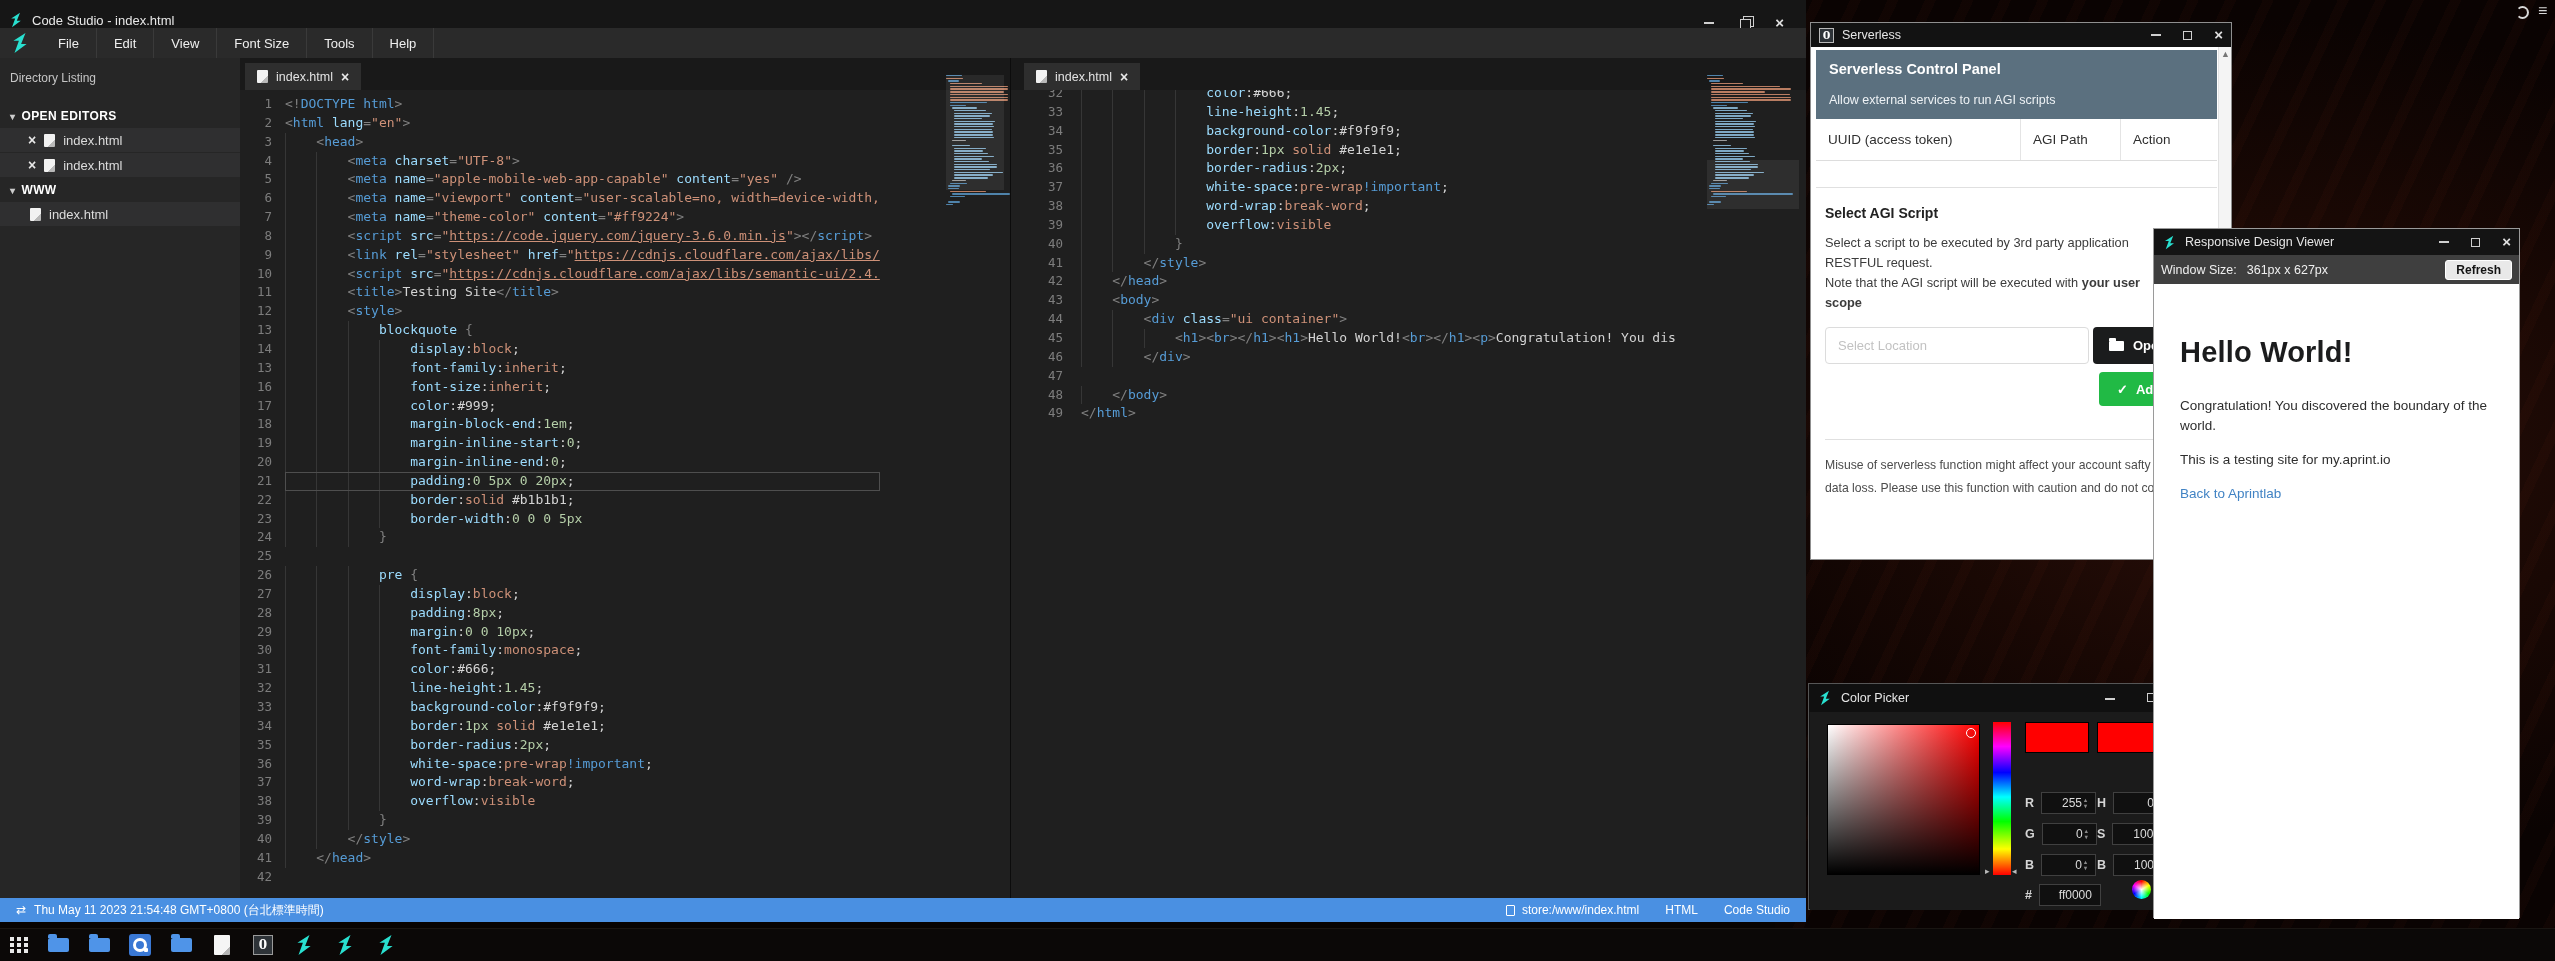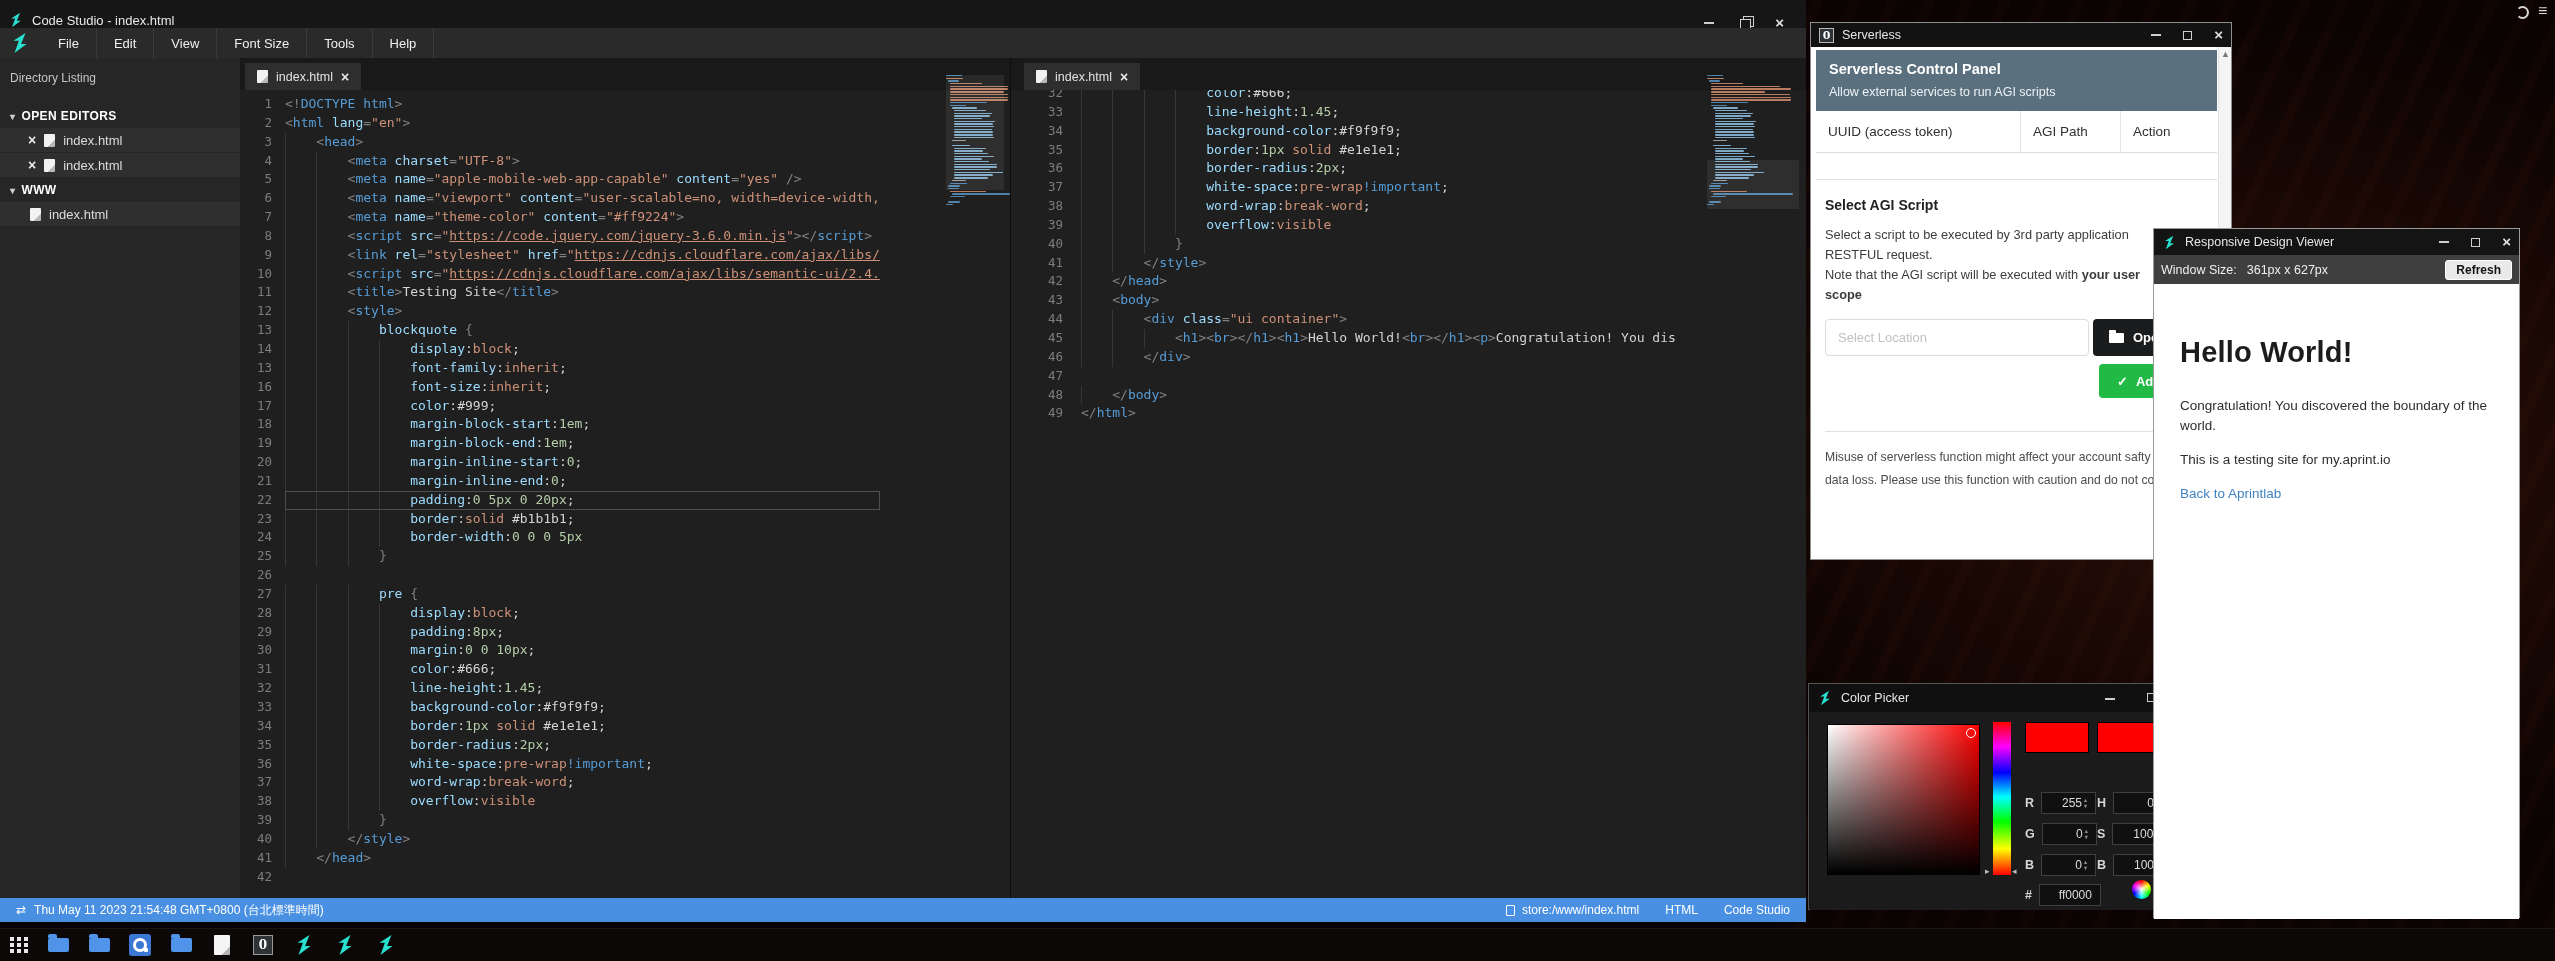--- a/index.html
+++ b/index.html
@@ -86,21 +86,21 @@
   .wtitle { height:24px; background:#121212; display:flex; align-items:center; color:#e6e6e6; font-size:12.5px; gap:8px; padding:0 8px; }
   .wtitle .wctl { margin-left:auto; display:flex; gap:22px; align-items:center; }
   #sv-glyph { width:15px; height:15px; background:#2e3338; border:1px solid #b9b9b9; color:#fff;
     font-size:11px; font-weight:bold; display:flex; align-items:center; justify-content:center;
     font-family:"DejaVu Serif", serif; }
   #sv-body { position:relative; height:512px; overflow:hidden; font-size:13px; color:#333; }
   #sv-scroll { position:absolute; right:0; top:0; width:13px; height:100%; background:#f4f4f4; border-left:1px solid #e2e2e2; }
   #sv-scroll .sarrow { width:13px; height:14px; color:#777; font-size:9px; text-align:center; line-height:14px; }
   #sv-header { margin:3px 14px 0 5px; background:#5b707f; color:#fff; padding:11px 13px 12px; }
   #sv-header .h1 { font-weight:bold; font-size:14.5px; }
-  #sv-header .h2 { font-size:12.5px; margin-top:8px; color:#eef2f5; }
+  #sv-header .h2 { font-size:12.5px; margin-top:16px; color:#eef2f5; }
   #sv-table { margin:0 14px 0 5px; }
   .sv-thead { display:flex; border-bottom:1px solid #ddd; font-weight:normal; font-size:13.5px; color:#2f2f2f; }
   .sv-thead > div { padding:13px 12px; }
   .sv-th1 { width:205px; border-right:1px solid #e4e4e4; }
   .sv-th2 { width:100px; border-right:1px solid #e4e4e4; }
   .sv-th3 { flex:1; }
   .sv-row { padding:13px 12px; font-size:13px; color:#333; }
   .sv-div { border-top:1px solid #e0e0e0; margin:26px 0 0 0; }
   #sv-section { margin:17px 14px 0 14px; font-weight:bold; font-size:14px; color:#222; }
   #sv-desc { margin:12px 14px 0 14px; font-size:12.8px; color:#3c3c3c; line-height:20px; }
@@ -295,33 +295,33 @@
             <div class="cl"><span class="ig"></span><span class="ig"></span><span class="tk-p">&lt;</span><span class="tk-t">script</span><span class="tk-d"> </span><span class="tk-a">src</span><span class="tk-p">=</span><span class="tk-s">"</span><span class="tk-u">https://code.jquery.com/jquery-3.6.0.min.js</span><span class="tk-s">"</span><span class="tk-p">&gt;&lt;/</span><span class="tk-t">script</span><span class="tk-p">&gt;</span></div>
             <div class="cl"><span class="ig"></span><span class="ig"></span><span class="tk-p">&lt;</span><span class="tk-t">link</span><span class="tk-d"> </span><span class="tk-a">rel</span><span class="tk-p">=</span><span class="tk-s">"stylesheet"</span><span class="tk-d"> </span><span class="tk-a">href</span><span class="tk-p">=</span><span class="tk-s">"</span><span class="tk-u">https://cdnjs.cloudflare.com/ajax/libs/</span></div>
             <div class="cl"><span class="ig"></span><span class="ig"></span><span class="tk-p">&lt;</span><span class="tk-t">script</span><span class="tk-d"> </span><span class="tk-a">src</span><span class="tk-p">=</span><span class="tk-s">"</span><span class="tk-u">https://cdnjs.cloudflare.com/ajax/libs/semantic-ui/2.4.</span></div>
             <div class="cl"><span class="ig"></span><span class="ig"></span><span class="tk-p">&lt;</span><span class="tk-t">title</span><span class="tk-p">&gt;</span><span class="tk-d">Testing Site</span><span class="tk-p">&lt;/</span><span class="tk-t">title</span><span class="tk-p">&gt;</span></div>
             <div class="cl"><span class="ig"></span><span class="ig"></span><span class="tk-p">&lt;</span><span class="tk-t">style</span><span class="tk-p">&gt;</span></div>
             <div class="cl"><span class="ig"></span><span class="ig"></span><span class="ig"></span><span class="tk-c">blockquote</span><span class="tk-d"> </span><span class="tk-p">{</span></div>
             <div class="cl"><span class="ig"></span><span class="ig"></span><span class="ig"></span><span class="ig"></span><span class="tk-c">display</span><span class="tk-d">:</span><span class="tk-v">block</span><span class="tk-d">;</span></div>
             <div class="cl"><span class="ig"></span><span class="ig"></span><span class="ig"></span><span class="ig"></span><span class="tk-c">font-family</span><span class="tk-d">:</span><span class="tk-v">inherit</span><span class="tk-d">;</span></div>
             <div class="cl"><span class="ig"></span><span class="ig"></span><span class="ig"></span><span class="ig"></span><span class="tk-c">font-size</span><span class="tk-d">:</span><span class="tk-v">inherit</span><span class="tk-d">;</span></div>
             <div class="cl"><span class="ig"></span><span class="ig"></span><span class="ig"></span><span class="ig"></span><span class="tk-c">color</span><span class="tk-d">:#999;</span></div>
-            <div class="cl"><span class="ig"></span><span class="ig"></span><span class="ig"></span><span class="ig"></span><span class="tk-c">margin-block-start</span><span class="tk-d">:</span><span class="tk-n">1em</span><span class="tk-d">;</span></div>
             <div class="cl"><span class="ig"></span><span class="ig"></span><span class="ig"></span><span class="ig"></span><span class="tk-c">margin-block-end</span><span class="tk-d">:</span><span class="tk-n">1em</span><span class="tk-d">;</span></div>
             <div class="cl"><span class="ig"></span><span class="ig"></span><span class="ig"></span><span class="ig"></span><span class="tk-c">margin-inline-start</span><span class="tk-d">:</span><span class="tk-n">0</span><span class="tk-d">;</span></div>
             <div class="cl"><span class="ig"></span><span class="ig"></span><span class="ig"></span><span class="ig"></span><span class="tk-c">margin-inline-end</span><span class="tk-d">:</span><span class="tk-n">0</span><span class="tk-d">;</span></div>
             <div class="cl cur"><span class="ig"></span><span class="ig"></span><span class="ig"></span><span class="ig"></span><span class="tk-c">padding</span><span class="tk-d">:</span><span class="tk-n">0 5px 0 20px</span><span class="tk-d">;</span></div>
             <div class="cl"><span class="ig"></span><span class="ig"></span><span class="ig"></span><span class="ig"></span><span class="tk-c">border</span><span class="tk-d">:</span><span class="tk-v">solid</span><span class="tk-d"> #b1b1b1;</span></div>
             <div class="cl"><span class="ig"></span><span class="ig"></span><span class="ig"></span><span class="ig"></span><span class="tk-c">border-width</span><span class="tk-d">:</span><span class="tk-n">0 0 0 5px</span></div>
             <div class="cl"><span class="ig"></span><span class="ig"></span><span class="ig"></span><span class="tk-p">}</span></div>
             <div class="cl"></div>
             <div class="cl"><span class="ig"></span><span class="ig"></span><span class="ig"></span><span class="tk-c">pre</span><span class="tk-d"> </span><span class="tk-p">{</span></div>
             <div class="cl"><span class="ig"></span><span class="ig"></span><span class="ig"></span><span class="ig"></span><span class="tk-c">display</span><span class="tk-d">:</span><span class="tk-v">block</span><span class="tk-d">;</span></div>
             <div class="cl"><span class="ig"></span><span class="ig"></span><span class="ig"></span><span class="ig"></span><span class="tk-c">padding</span><span class="tk-d">:</span><span class="tk-n">8px</span><span class="tk-d">;</span></div>
             <div class="cl"><span class="ig"></span><span class="ig"></span><span class="ig"></span><span class="ig"></span><span class="tk-c">margin</span><span class="tk-d">:</span><span class="tk-n">0 0 10px</span><span class="tk-d">;</span></div>
+            <div class="cl"><span class="ig"></span><span class="ig"></span><span class="ig"></span><span class="ig"></span><span class="tk-c">font-family</span><span class="tk-d">:</span><span class="tk-v">monospace</span><span class="tk-d">;</span></div>
             <div class="cl"><span class="ig"></span><span class="ig"></span><span class="ig"></span><span class="ig"></span><span class="tk-c">color</span><span class="tk-d">:#666;</span></div>
             <div class="cl"><span class="ig"></span><span class="ig"></span><span class="ig"></span><span class="ig"></span><span class="tk-c">line-height</span><span class="tk-d">:</span><span class="tk-n">1.45</span><span class="tk-d">;</span></div>
             <div class="cl"><span class="ig"></span><span class="ig"></span><span class="ig"></span><span class="ig"></span><span class="tk-c">background-color</span><span class="tk-d">:#f9f9f9;</span></div>
             <div class="cl"><span class="ig"></span><span class="ig"></span><span class="ig"></span><span class="ig"></span><span class="tk-c">border</span><span class="tk-d">:</span><span class="tk-n">1px</span><span class="tk-d"> </span><span class="tk-v">solid</span><span class="tk-d"> #e1e1e1;</span></div>
             <div class="cl"><span class="ig"></span><span class="ig"></span><span class="ig"></span><span class="ig"></span><span class="tk-c">border-radius</span><span class="tk-d">:</span><span class="tk-n">2px</span><span class="tk-d">;</span></div>
             <div class="cl"><span class="ig"></span><span class="ig"></span><span class="ig"></span><span class="ig"></span><span class="tk-c">white-space</span><span class="tk-d">:</span><span class="tk-v">pre-wrap</span><span class="tk-t">!important</span><span class="tk-d">;</span></div>
             <div class="cl"><span class="ig"></span><span class="ig"></span><span class="ig"></span><span class="ig"></span><span class="tk-c">word-wrap</span><span class="tk-d">:</span><span class="tk-v">break-word</span><span class="tk-d">;</span></div>
             <div class="cl"><span class="ig"></span><span class="ig"></span><span class="ig"></span><span class="ig"></span><span class="tk-c">overflow</span><span class="tk-d">:</span><span class="tk-v">visible</span></div>
             <div class="cl"><span class="ig"></span><span class="ig"></span><span class="ig"></span><span class="tk-p">}</span></div>
             <div class="cl"><span class="ig"></span><span class="ig"></span><span class="tk-p">&lt;/</span><span class="tk-t">style</span><span class="tk-p">&gt;</span></div>

